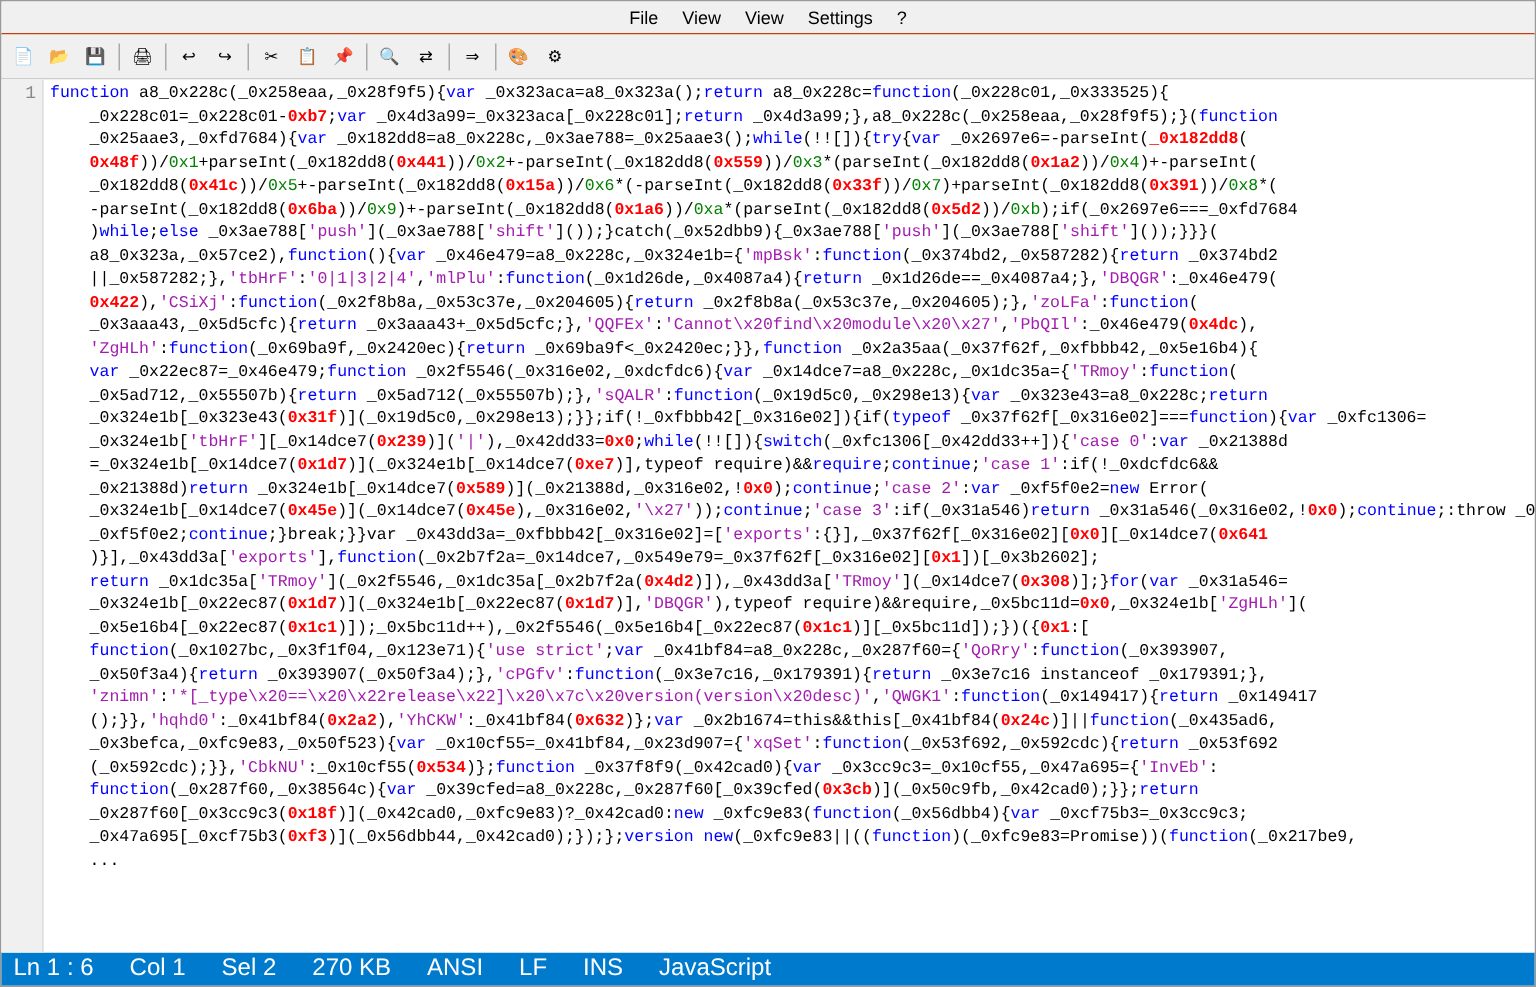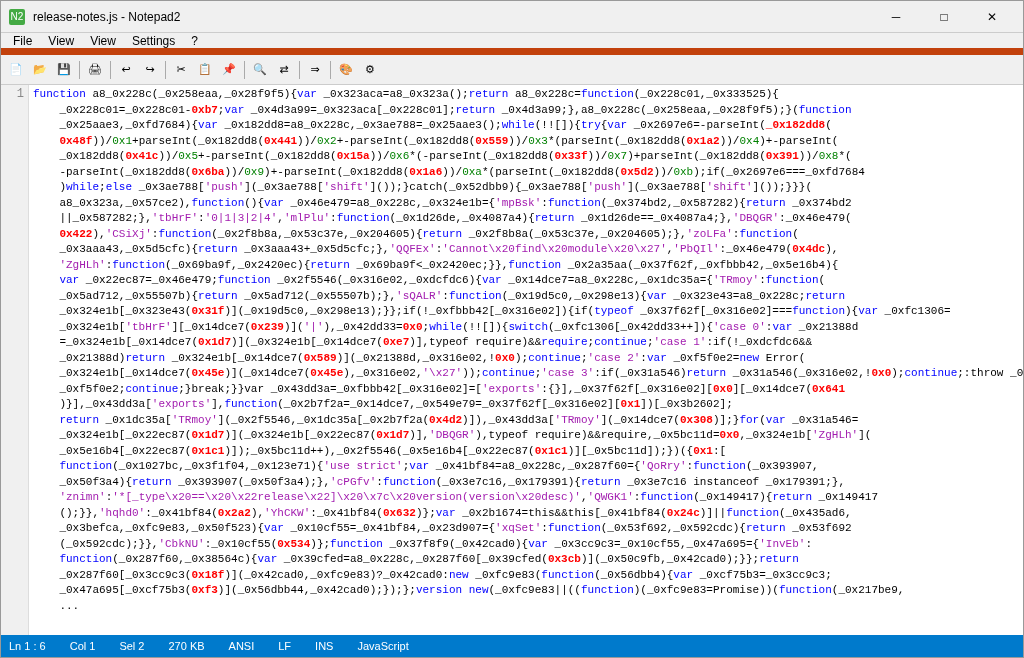--- a/index.html
+++ b/index.html
@@ -18,22 +18,23 @@
     .title-bar-left { display: flex; align-items: center; gap: 8px; }
     .title-bar-icon { width: 16px; height: 16px; background: #4a4; border-radius: 2px; display: flex; align-items: center; justify-content: center; font-size: 10px; color: #fff; }
     .title-bar-title { font-size: 12px; color: #000; }
     .title-bar-controls { display: flex; gap: 2px; }
     .title-btn { width: 46px; height: 20px; background: transparent; border: none; cursor: pointer; font-size: 12px; display: flex; align-items: center; justify-content: center; color: #000; }
 
     .menu-bar {
       background: #f0f0f0;
       display: flex; align-items: center;
       padding: 2px 4px;
-      border-bottom: 7px solid #c2410c;
+      border-bottom: 1px solid #c2410c;
       height: 22px;
+      justify-content: center;
     }
     .menu-item { font-size: 12px; padding: 2px 8px; cursor: pointer; color: #000; }
 
     .toolbar {
       background: #f0f0f0;
       display: flex; align-items: center;
       padding: 2px 4px; gap: 2px;
       border-bottom: 1px solid #ccc;
       height: 30px;
     }
@@ -78,44 +79,33 @@
 
     .status-bar {
       background: #007acc;
       color: #fff;
       font-size: 12px;
       height: 22px;
       display: flex; align-items: center;
       padding: 0 8px;
       gap: 24px;
     }
-    .status-item { font-size: 11px; }
+    .status-item { font-size: 16px; }
 
     
     .c-blue { color: #0000ff; }
     .c-red { color: #FF0000; font-weight: bold; }
     .c-green { color: #008000; }
     .c-magenta { color: #a21caf; }
   </style>
 </head>
 <body>
 
 <div class="window">
 
-  <div class="title-bar">
-    <div class="title-bar-left">
-      <div class="title-bar-icon">N2</div>
-      <span class="title-bar-title">release-notes.js - Notepad2</span>
-    </div>
-    <div class="title-bar-controls">
-      <button class="title-btn">─</button>
-      <button class="title-btn">□</button>
-      <button class="title-btn close">✕</button>
-    </div>
-  </div>
 
   <div class="menu-bar">
     <span class="menu-item">File</span>
     <span class="menu-item">View</span>
     <span class="menu-item">View</span>
     <span class="menu-item">Settings</span>
     <span class="menu-item">?</span>
   </div>
 
   <div class="toolbar">

